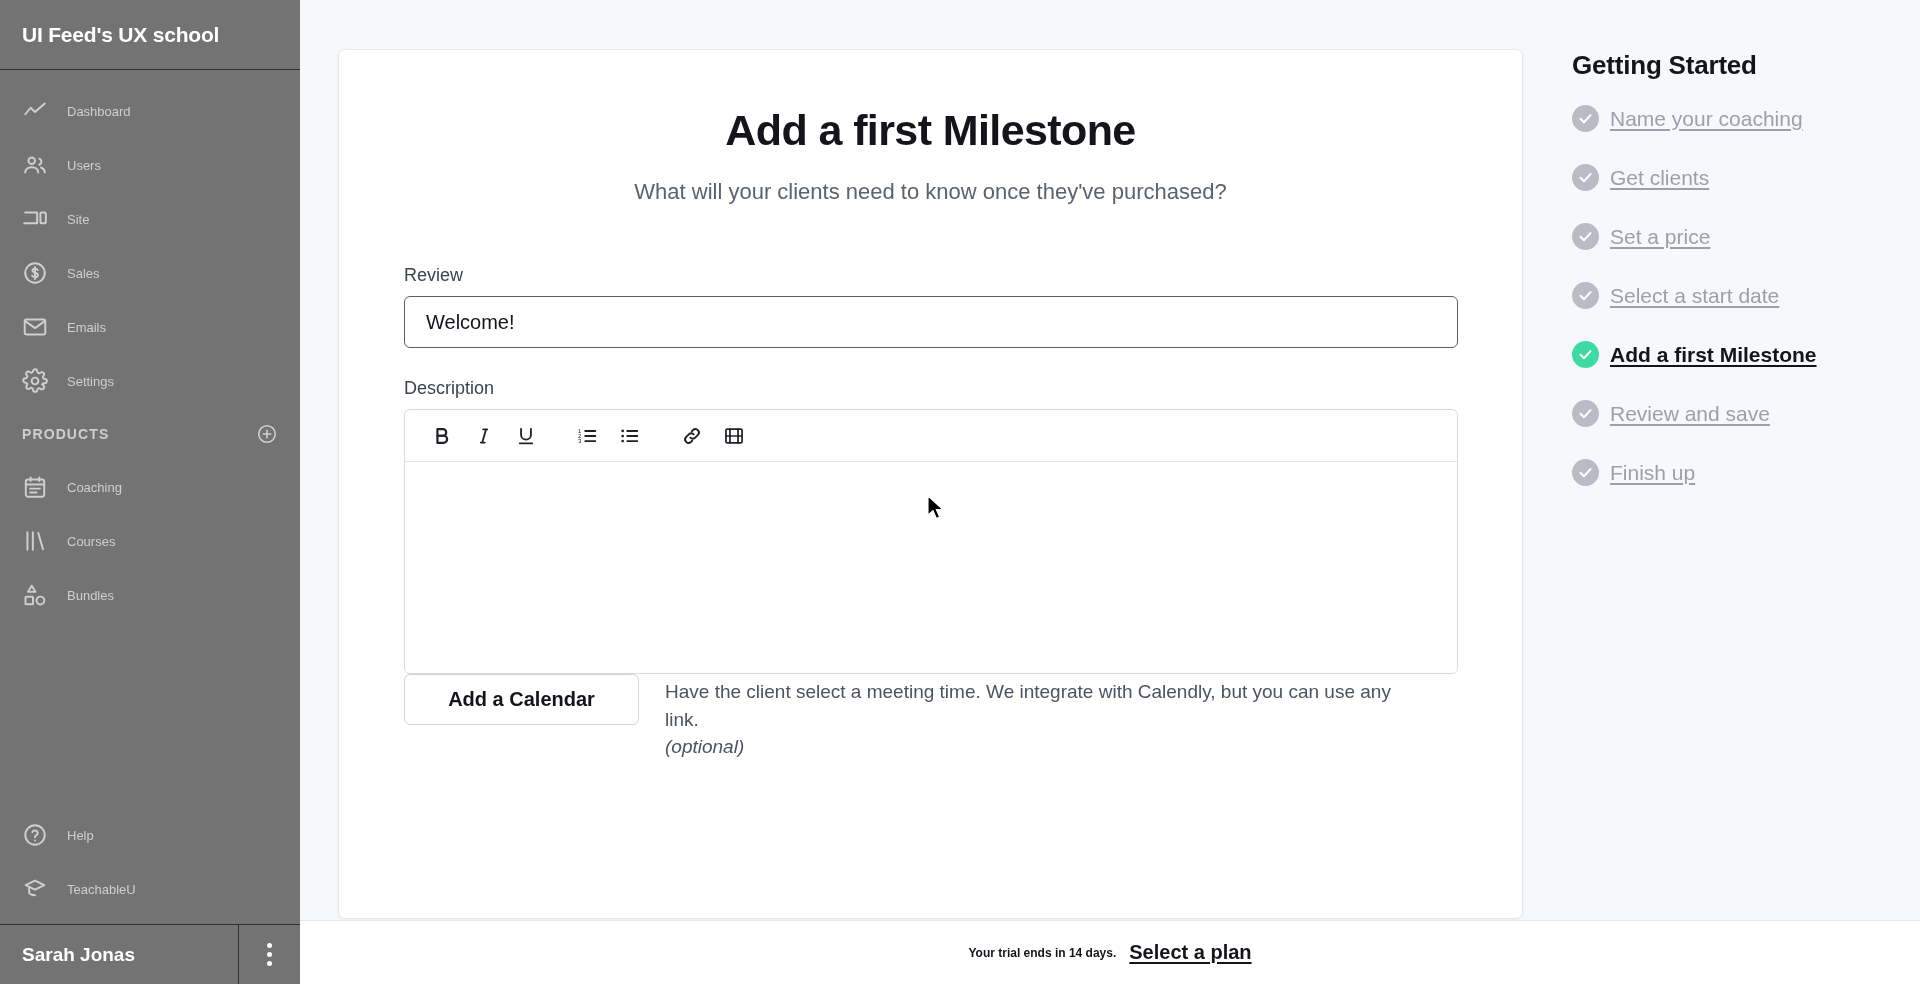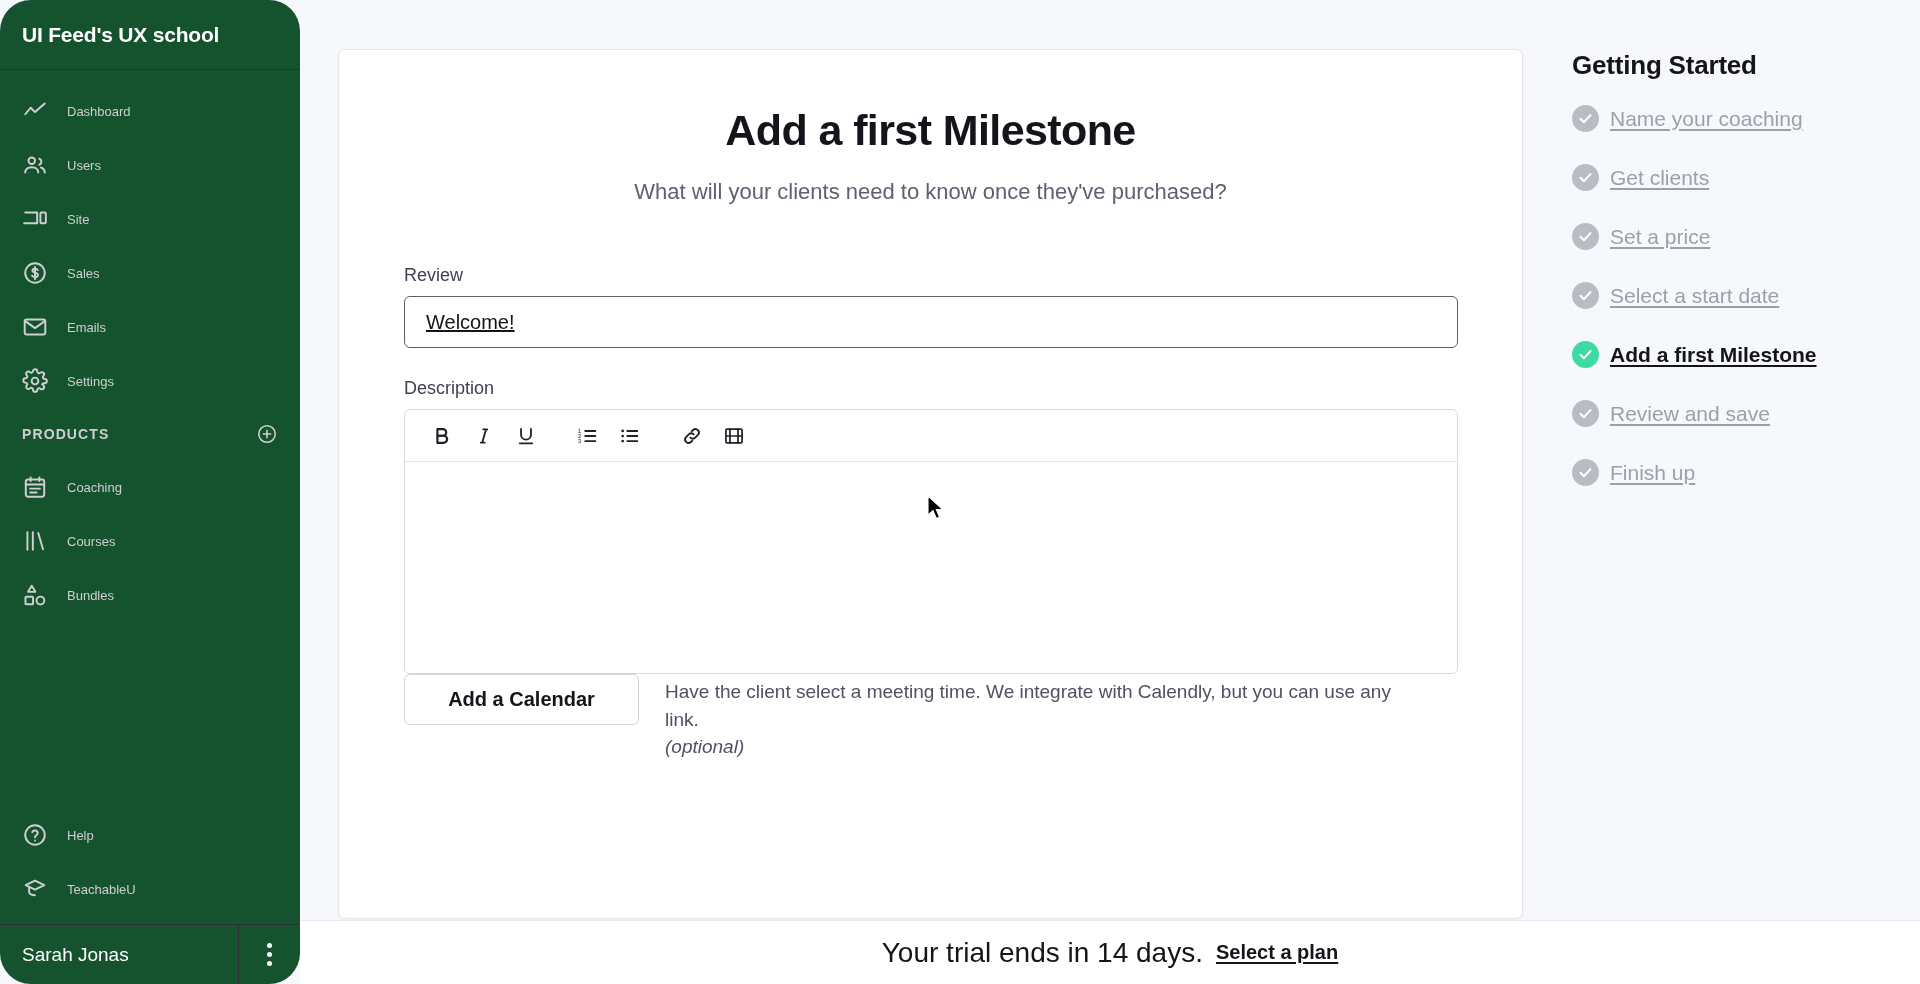--- a/index.html
+++ b/index.html
@@ -13,26 +13,25 @@
     position: relative;
     width: 1920px; height: 984px;
     display: flex;
     background: #f7f8fc;
   }
 
   
   .sidebar {
     width: 300px;
     height: 984px;
-    background: #14532d;
+    background: #737373;
     display: flex;
     flex-direction: column;
     flex: none;
     position: relative;
-    border-radius: 31px;
   }
   .brand {
     height: 70px;
     display: flex;
     align-items: center;
     padding: 0 22px;
     color: #ffffff;
     font-size: 21px;
     font-weight: bold;
     letter-spacing: -0.2px;
@@ -86,21 +85,21 @@
     display: flex;
     align-items: stretch;
   }
   .user-name {
     flex: 1 1 auto;
     display: flex;
     align-items: center;
     padding: 0 22px;
     color: #ffffff;
     font-size: 19px;
-    font-weight: normal;
+    font-weight: bold;
   }
   .user-menu {
     width: 62px;
     border-left: 1px solid #2e2f31;
     display: flex; align-items: center; justify-content: center;
     cursor: pointer;
   }
   .kebab { display: flex; flex-direction: column; gap: 4px; }
   .kebab i { width: 5px; height: 5px; border-radius: 50%; background: #ffffff; display: block; }
 
@@ -150,21 +149,20 @@
     width: 1054px;
     height: 52px;
     border: 1.5px solid #5c5f6b;
     border-radius: 6px;
     padding: 0 21px;
     font-size: 20px;
     color: #14151a;
     font-family: "Liberation Sans", sans-serif;
     background: #ffffff;
     outline: none;
-    text-decoration: underline;
   }
   .field-gap { height: 30px; }
   .editor {
     width: 1054px;
     border: 1px solid #d7d9e0;
     border-radius: 6px;
     overflow: hidden;
     background: #ffffff;
   }
   .editor-toolbar {
@@ -266,22 +264,22 @@
     height: 64px;
     background: #ffffff;
     border-top: 1px solid #e6e7ec;
     display: flex;
     align-items: center;
     justify-content: center;
     gap: 13px;
     z-index: 5;
   }
   .trial-text {
-    font-size: 28px;
-    font-weight: normal;
+    font-size: 12px;
+    font-weight: bold;
     color: #14151a;
   }
   .trial-link {
     font-size: 20px;
     font-weight: bold;
     color: #14151a;
     text-decoration: underline;
     text-underline-offset: 3px;
     cursor: pointer;
   }

